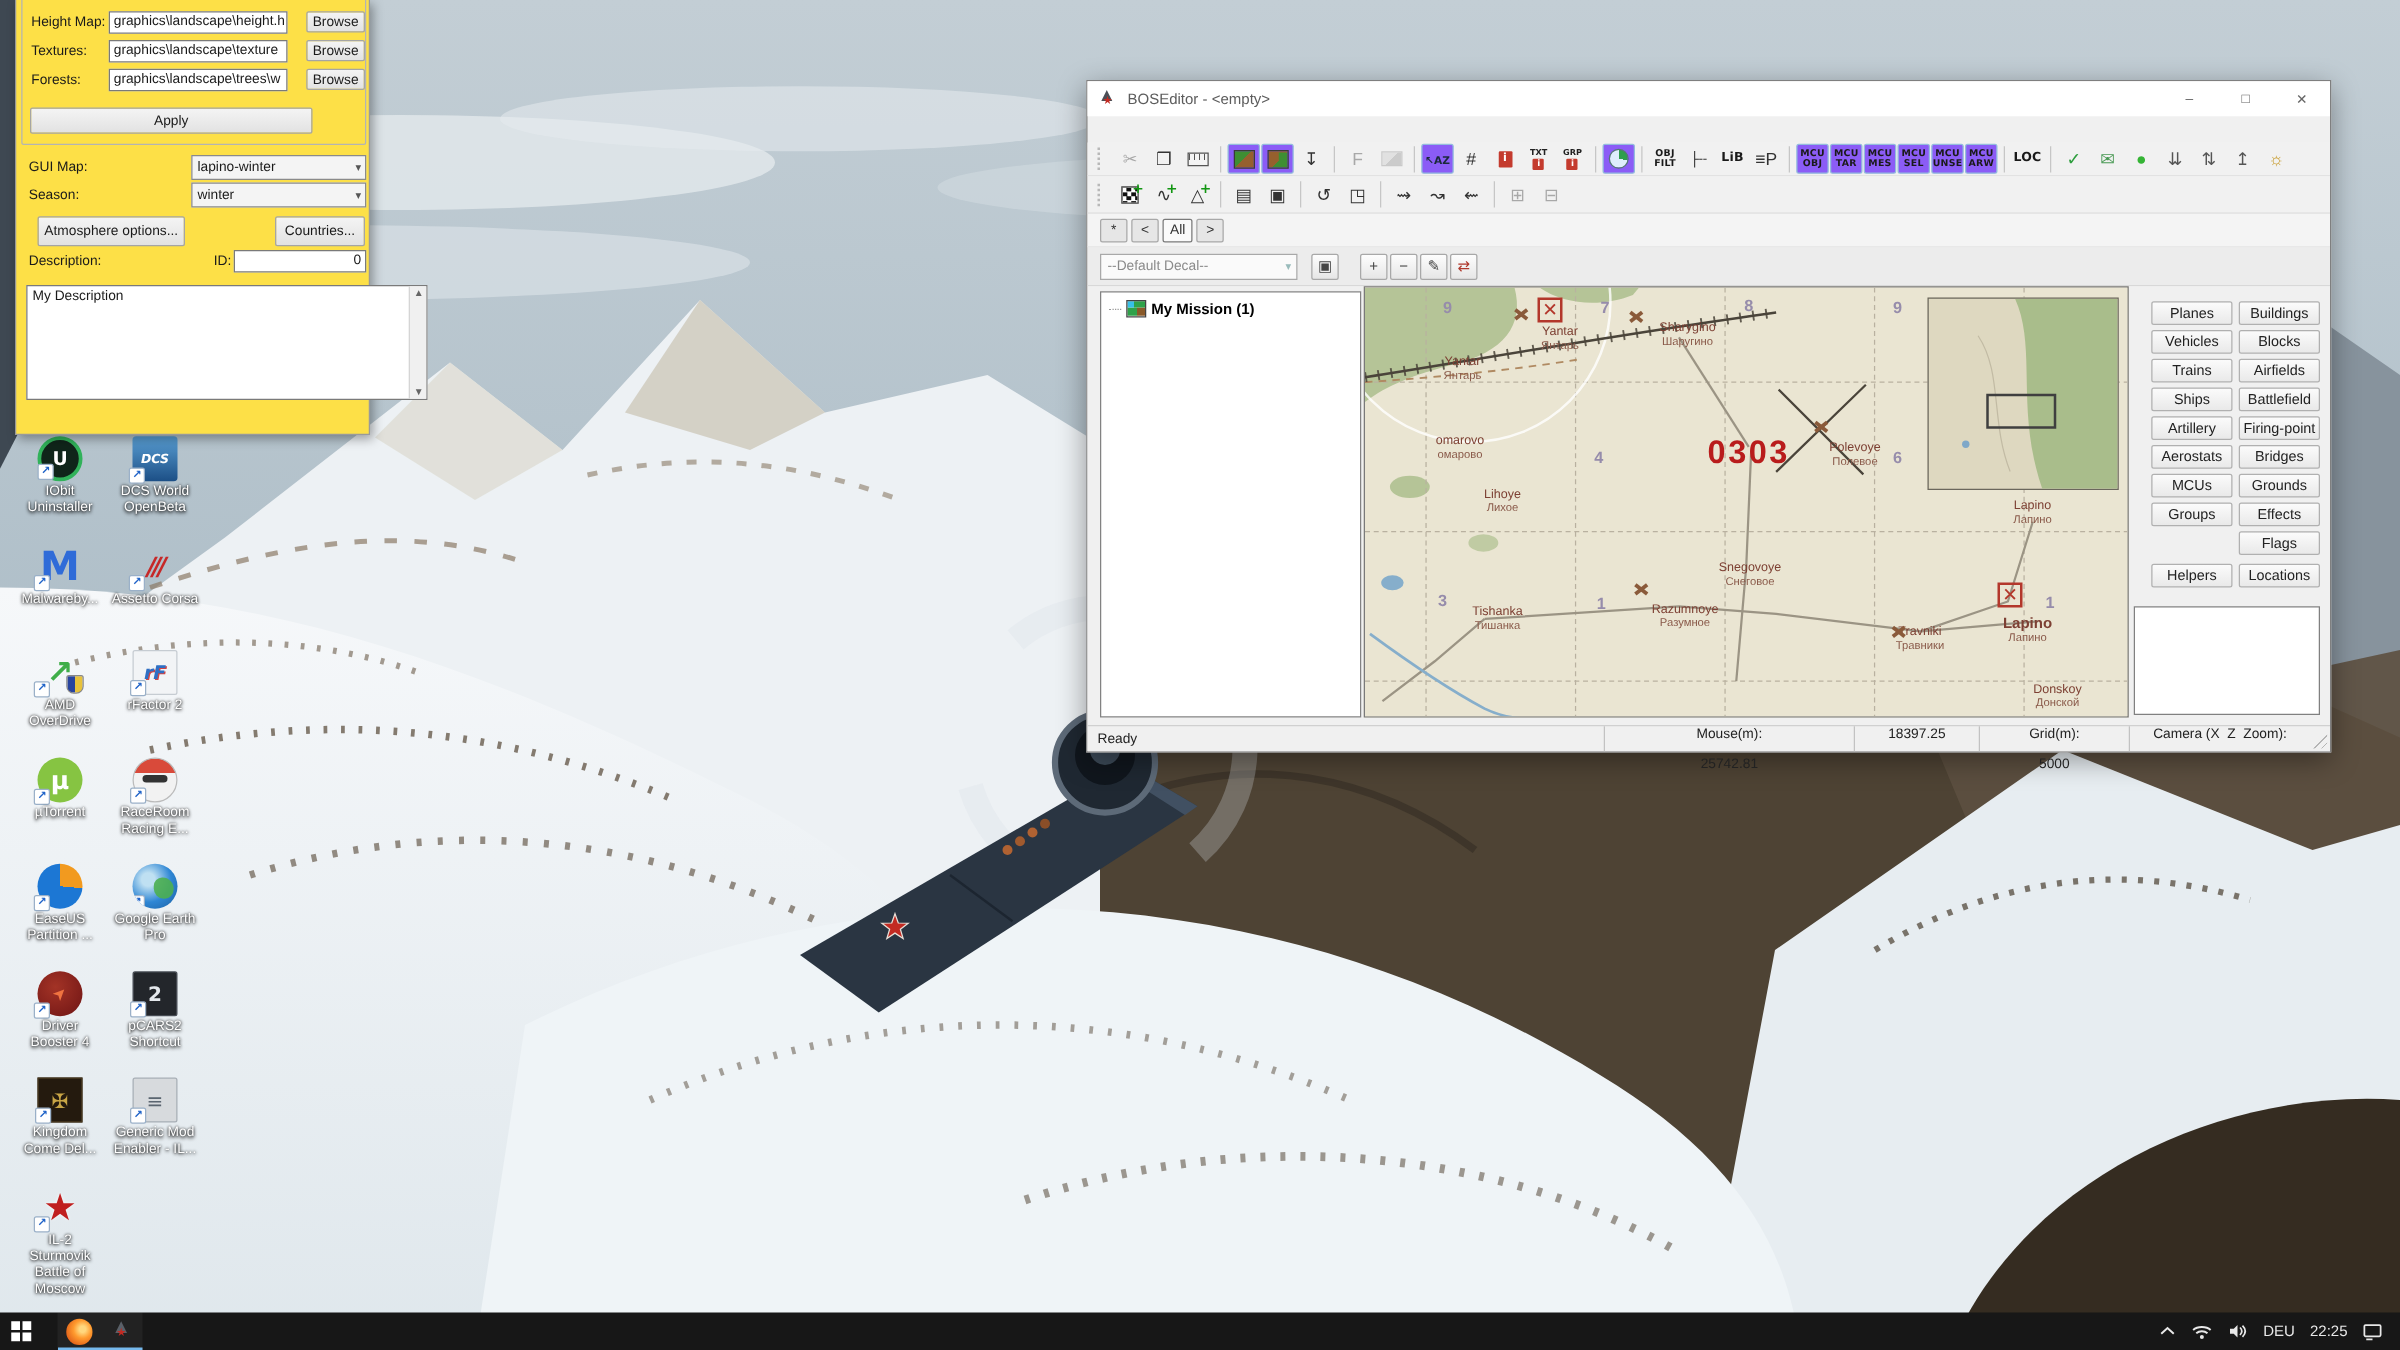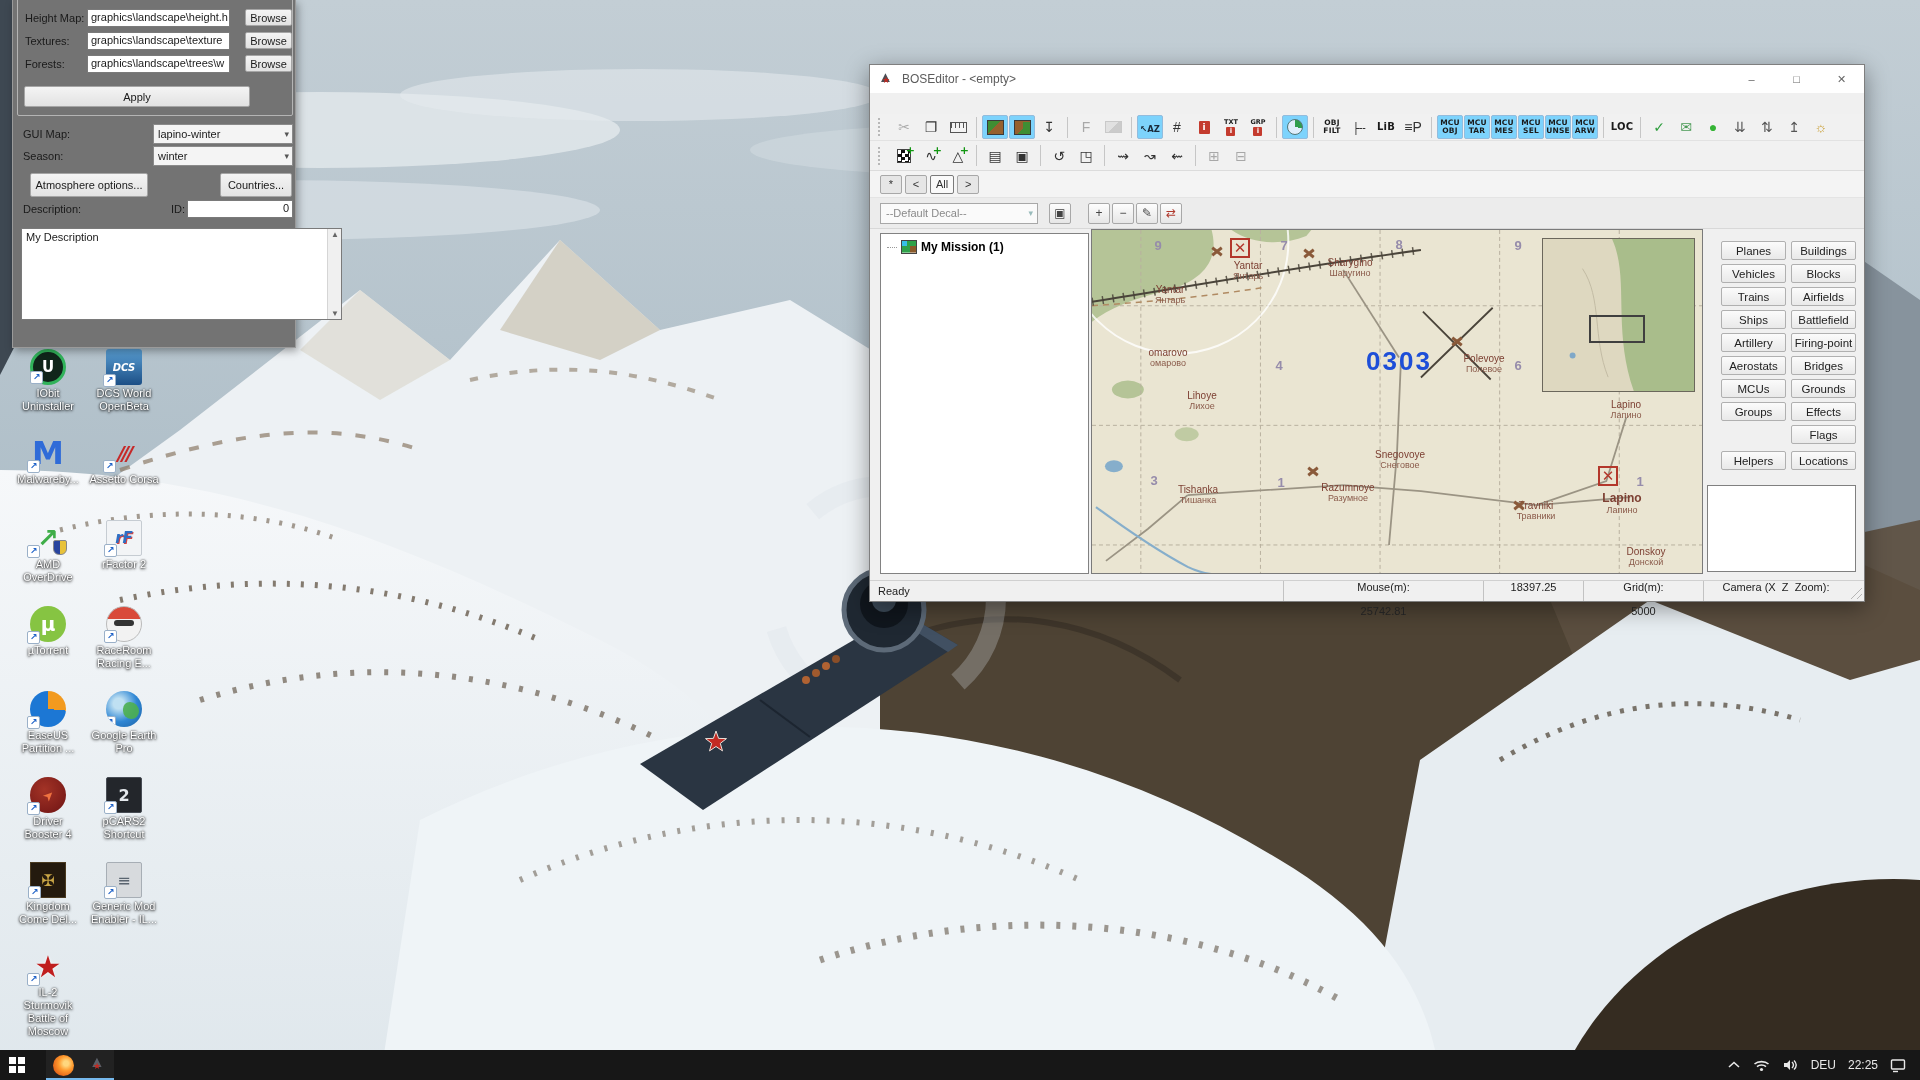--- a/index.html
+++ b/index.html
@@ -39,21 +39,21 @@
   .a-rr { background:linear-gradient(180deg,#d94a3a 0 34%,#f2f2f2 34%); border-radius:50%; border:1px solid #bbb; }
   .a-rr::after { content:""; position:absolute; left:20%; top:38%; width:60%; height:17%; background:#333; border-radius:3px; }
   .a-ge { background:radial-gradient(circle at 35% 35%,#bfe0f2 0 16%,#2e86d4 55%,#1b5fa0); border-radius:50%; overflow:hidden; }
   .a-ge::after { content:""; position:absolute; left:46%; top:30%; width:46%; height:48%; background:#4caf50; border-radius:45% 60% 50% 55%; opacity:.9; }
   .a-pc { background:#23262b; border:1px solid #474c54; border-radius:2px; }
   .a-pc .dch { color:#e4e8ec; font:bold 16px "DejaVu Sans",sans-serif; }
   .a-gme { background:#d7dadd; border:1px solid #a7aeb5; border-radius:2px; }
   .a-gme .dch { color:#5a6570; font:16px "DejaVu Sans",sans-serif; }
 
   
-  #landscape-dialog { position:absolute; left:12px; top:0; width:284px; height:348px; background:#737373; border:1px solid #9a9a9a; border-top:none; box-shadow:2px 3px 8px rgba(0,0,0,.35); font-size:11px; color:#1a1a1a; }
+  #landscape-dialog { position:absolute; left:12px; top:0; width:284px; height:348px; background:#fde047; border:1px solid #9a9a9a; border-top:none; box-shadow:2px 3px 8px rgba(0,0,0,.35); font-size:11px; color:#1a1a1a; }
   #landscape-dialog .groupbox { position:absolute; left:4px; top:-8px; width:276px; height:124px; border:1px solid #b4b4b4; border-radius:2px; }
   .flabel { position:absolute; font-size:11px; line-height:18px; }
   .tfield { position:absolute; background:#fff; border:1px solid #7a7a7a; font-size:11px; line-height:15px; padding:0 3px; overflow:hidden; white-space:nowrap; }
   .wbtnish { position:absolute; background:linear-gradient(#f4f4f4,#e2e2e2); border:1px solid #a5a5a5; border-radius:2px; text-align:center; font-size:11px; cursor:default; display:flex; align-items:center; justify-content:center; }
   .combo2 { position:absolute; background:#f4f4f4; border:1px solid #8a8a8a; font-size:11px; line-height:18px; padding:0 16px 0 4px; }
   .combo2 .chev { position:absolute; right:3px; top:0; color:#555; font-size:9px; line-height:18px; }
   #dlg-textarea { position:absolute; left:8px; top:228px; width:321px; height:92px; background:#fff; border:1px solid #7a7a7a; }
   #dlg-textarea .txt { position:absolute; left:4px; top:2px; font-size:11px; }
   #dlg-textarea .sb { position:absolute; right:0; top:0; bottom:0; width:14px; background:#f0f0f0; border-left:1px solid #d5d5d5; }
   #dlg-textarea .sb span { position:absolute; left:0; width:14px; text-align:center; font-size:8px; color:#666; }
@@ -67,21 +67,21 @@
   .wtitle { margin-left:8px; font-size:12px; color:#5c5c5c; }
   .wcs { margin-left:auto; display:flex; height:28px; }
   .wc { width:45px; height:28px; display:flex; align-items:center; justify-content:center; color:#666; font-size:11px; }
   .menubar { position:absolute; top:28px; left:0; right:0; height:21px; background:#fff; display:flex; align-items:center; padding-left:4px; border-bottom:1px solid #ececec; }
   .menuitem { padding:0 8px; font-size:12px; color:#222; line-height:21px; }
   .tbar { position:absolute; left:0; right:0; background:#f1f1f1; display:flex; align-items:center; padding-left:8px; gap:1px; }
   #toolbar1 { top:49px; height:27px; border-bottom:1px solid #e2e2e2; }
   #toolbar2 { top:76px; height:30px; border-bottom:1px solid #dcdcdc; }
   .tbar::before { content:""; width:5px; height:18px; border-left:2px dotted #b8b8b8; margin-right:5px; }
   .tbtn { position:relative; width:26px; height:24px; display:flex; align-items:center; justify-content:center; border:1px solid transparent; border-radius:2px; flex:none; }
-  .tbtn.hl { background:#7dd3fc; border-color:#93bcdd;justify-content:center; }
+  .tbtn.hl { background:#8b5cf6; border-color:#93bcdd;justify-content:center; }
   .tbtn.dis { opacity:.38; }
   .tsep { width:1px; height:21px; background:#c6c6c6; margin:0 4px; flex:none; }
   .tg { font-size:14px; color:#333; line-height:1; }
   .tlbl { font:bold 7.5px/8.5px "DejaVu Sans",sans-serif; text-align:center; white-space:pre-line; color:#1a1a1a; letter-spacing:.2px; }
   .tlbl.one { font-size:10px; }
   .plus { position:absolute; top:-1px; right:1px; color:#129612; font:bold 11px "DejaVu Sans",sans-serif; }
   .k-ruler { width:17px; height:11px; border:1px solid #555; background:repeating-linear-gradient(90deg,#555 0 1px,transparent 1px 4px) top/100% 5px no-repeat,#f4f4f4; }
   .k-tile1 { width:17px; height:15px; border:1px solid #3a3a3a; background:linear-gradient(135deg,#3e8e33 0 46%,#96602e 46% 100%); }
   .k-tile2 { width:17px; height:15px; border:1px solid #3a3a3a; background:linear-gradient(#3e8e33,#3e8e33) right 1px top 1px/6px 6px no-repeat,linear-gradient(135deg,#96602e 0 55%,#3e8e33 55%); }
   .k-terrain { width:17px; height:12px; border:1px solid #8a8a8a; background:linear-gradient(135deg,#c9c9c9 0 50%,#909090 50%); }
@@ -109,21 +109,21 @@
   .treeitem { display:flex; align-items:center; gap:4px; padding:6px 0 0 6px; font-size:12px; }
   .tline { width:10px; border-top:1px dotted #999; }
   .ticon { width:16px; height:14px; border:1px solid #444; background:linear-gradient(90deg,#37c0e8 0 38%,#2fa24a 38% 100%) top/100% 45% no-repeat,linear-gradient(90deg,#2fa24a 0 55%,#8a5a2a 55% 100%) bottom/100% 55% no-repeat; }
   .mappanel { position:absolute; left:221px; top:0; width:612px; bottom:6px; background:#eae5d2; border:1px solid #7a7a7a; overflow:hidden; }
   .mappanel svg.terrain { position:absolute; inset:0; }
   .mlbl { position:absolute; transform:translateX(-50%); text-align:center; color:#7d4033; pointer-events:none; }
   .mlbl .men { font-size:10px; line-height:11px; }
   .mlbl .mru { font-size:9px; line-height:10px; color:#8a5a4a; }
   .mlbl.big .men { font-size:12px; font-weight:bold; line-height:13px; }
   .mnum { position:absolute; transform:translateX(-50%); color:#968cab; font:bold 13px "Liberation Sans",sans-serif; pointer-events:none; }
-  .mnum.big { font-size:26px; color:#1d4ed8; letter-spacing:2px; }
+  .mnum.big { font-size:26px; color:#b91c1c; letter-spacing:2px; }
   .mmark { position:absolute; width:20px; height:20px; border:2px solid #b3372b; color:#b3372b; font:bold 15px/16px "DejaVu Sans",sans-serif; text-align:center; pointer-events:none; }
   .maf { position:absolute; width:14px; height:14px; pointer-events:none; }
   .maf::before,.maf::after { content:""; position:absolute; left:1px; top:6px; width:12px; height:3px; background:#8a5a3a; }
   .maf::before { transform:rotate(38deg); } .maf::after { transform:rotate(-38deg); }
   .minimap { position:absolute; left:450px; top:8px; width:153px; height:154px; background:#ded8c0; border:1px solid #6b675c; }
   .mm-sel { position:absolute; left:46px; top:76px; width:56px; height:28px; border:2px solid #3f3f3f; }
   .rightpanel { position:absolute; left:835px; right:2px; top:4px; bottom:6px; background:#f0f0f0; }
   #panelgrid { display:flex; flex-direction:column; gap:4px; padding:8px 6px 0 4px; }
   .prow { display:flex; gap:5px;padding-left:12px; }
   .prow.gap { margin-top:3px; }

